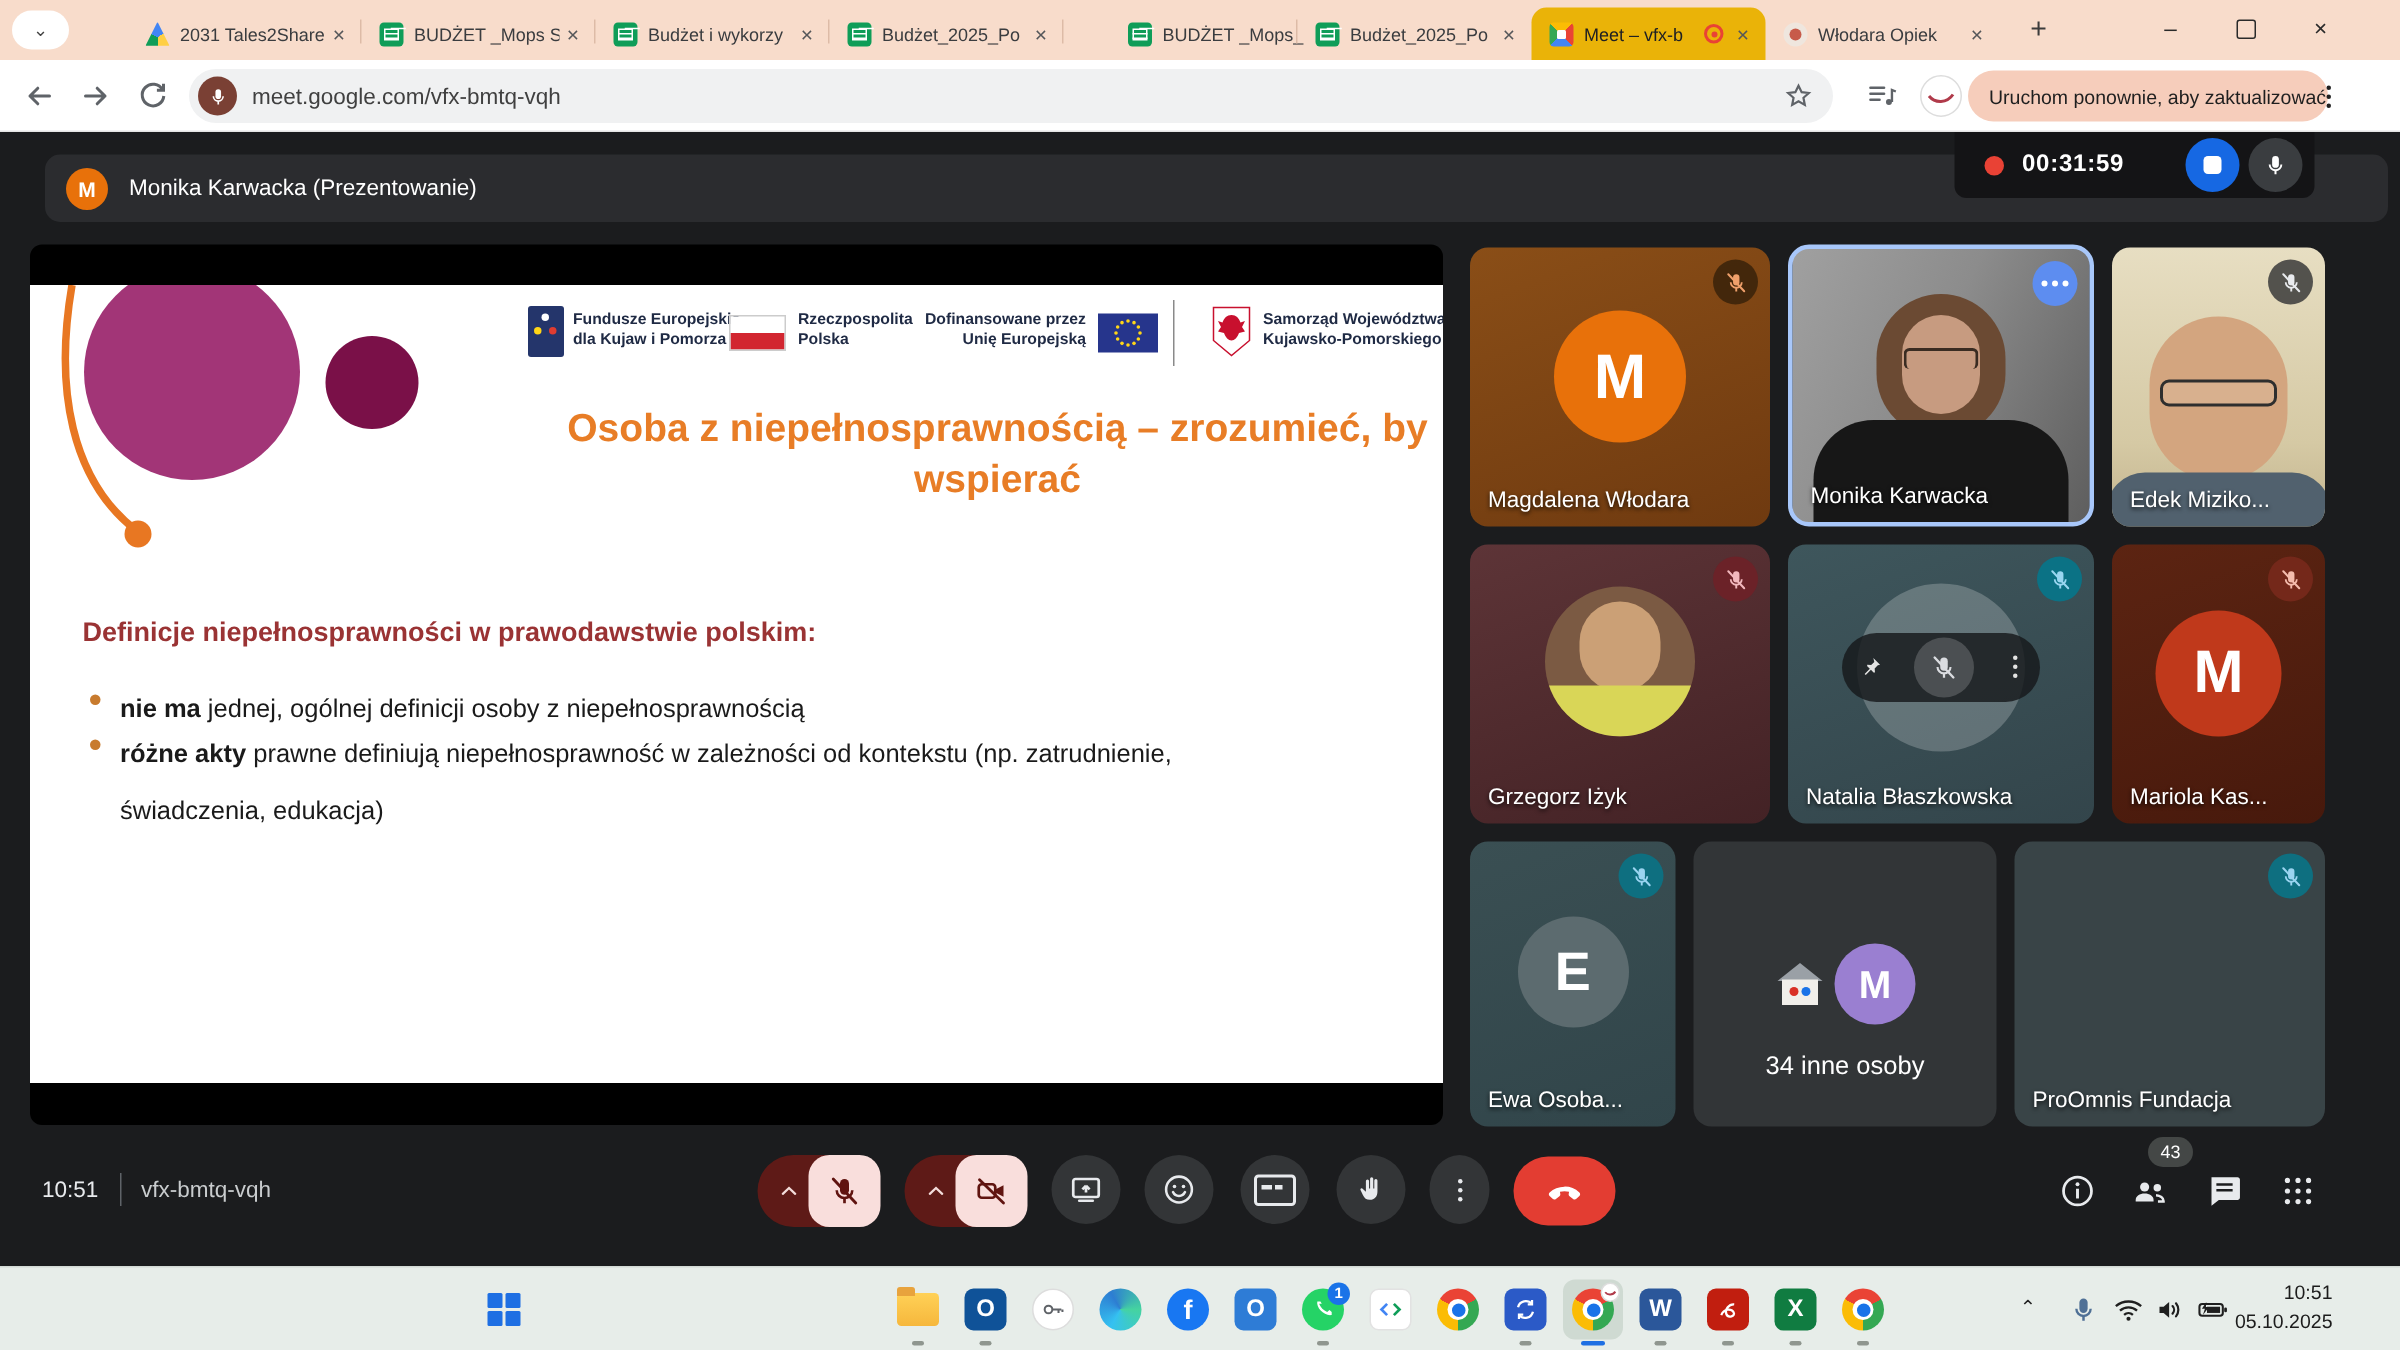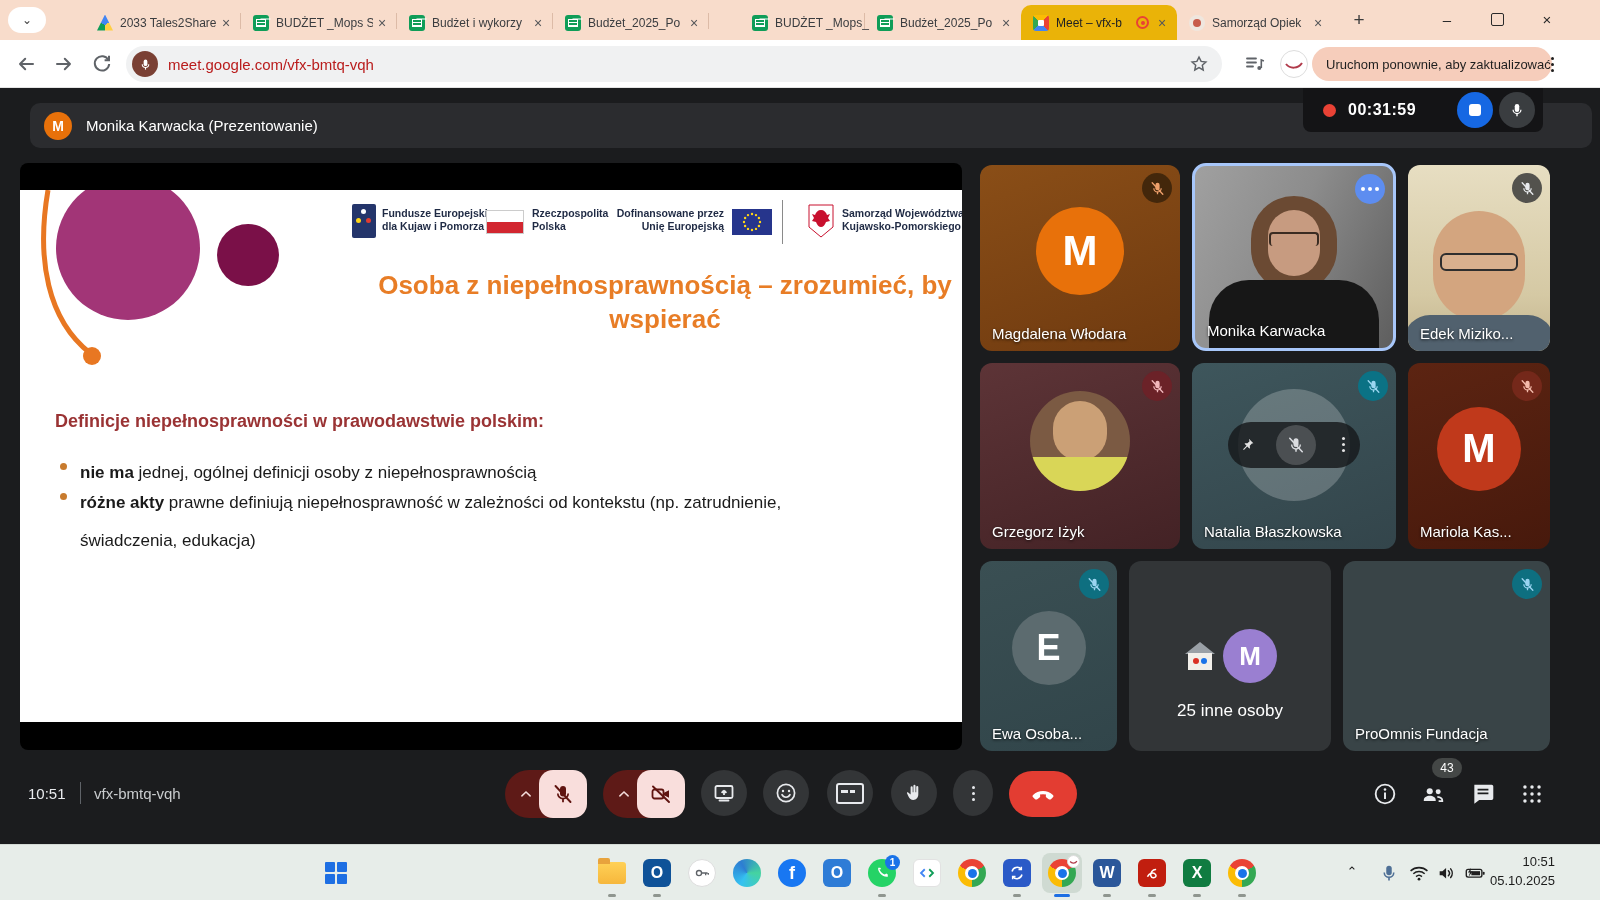--- a/index.html
+++ b/index.html
@@ -30,21 +30,21 @@
   .recdot{width:13px;height:13px;border-radius:50%;border:2px solid #E94235;box-sizing:border-box;position:relative;margin:0 4px;flex:none;}
   .recdot:before{content:"";position:absolute;left:2.5px;top:2.5px;width:4px;height:4px;border-radius:50%;background:#E94235;}
   .winctl{position:absolute;top:0;width:46px;height:38px;display:flex;align-items:center;justify-content:center;color:#2A2A2A;font-size:15px;}
   .maxbox{width:11px;height:11px;border:1.5px solid #2A2A2A;border-radius:2px;}
 
   
   #toolbar{position:absolute;left:0;top:40px;width:1600px;height:48px;background:#FFFFFF;border-bottom:1px solid #E4E4E4;box-sizing:border-box;}
   .tbico{position:absolute;top:12px;width:24px;height:24px;color:#5F6368;}
   #omnibox{position:absolute;left:126px;top:6px;width:1096px;height:36px;border-radius:18px;background:#F0F1F2;display:flex;align-items:center;}
   .micball{width:26px;height:26px;border-radius:50%;background:#7A4034;margin:0 10px 0 6px;display:flex;align-items:center;justify-content:center;color:#fff;flex:none;}
-  #urltext{font-size:15px;color:#b91c1c;flex:1;}
+  #urltext{font-size:15px;color:#404040;flex:1;}
   #update-pill{position:absolute;left:1312px;top:7px;width:240px;height:34px;border-radius:17px;background:#F6CDBB;display:flex;align-items:center;box-sizing:border-box;padding:0 10px 0 14px;}
   #update-pill span{font-size:13px;color:#1F1F1F;flex:1;white-space:nowrap;}
   .dots3v{display:inline-flex;flex-direction:column;gap:3px;align-items:center;width:14px;}
   .dots3v i{width:3px;height:3px;border-radius:50%;background:#1F1F1F;}
 
   
   #meet{position:absolute;left:0;top:88px;width:1600px;height:756px;background:#1B1C1E;}
   #presenter-bar{position:absolute;left:30px;top:15px;width:1562px;height:45px;background:#2B2C2F;border-radius:10px;display:flex;align-items:center;}
   #presenter-bar .av{width:28px;height:28px;border-radius:50%;background:#E8710A;color:#fff;font-size:14px;font-weight:bold;display:flex;align-items:center;justify-content:center;margin:0 14px 0 14px;}
   #presenter-bar .nm{color:#FFFFFF;font-size:15px;}
@@ -232,21 +232,21 @@
 </defs>
 </svg>
 
 <div id="app">
 
   <div id="tabstrip">
     <div class="abs" style="left:8px;top:7px;width:38px;height:26px;border-radius:13px;background:#fff;display:flex;align-items:center;justify-content:center;color:#444;font-size:12px;">⌄</div>
 
     <div class="tab" style="left:85px">
       <span class="fav fav-drive"></span>
-      <span class="tab-title">2033 Tales2Share</span>
+      <span class="tab-title">2031 Tales2Share</span>
       <span class="tab-close">×</span>
     </div>
     <div class="tab" style="left:241px">
       <span class="fav fav-sheet"></span>
       <span class="tab-title">BUDŻET _Mops S</span>
       <span class="tab-close">×</span>
     </div>
     <div class="tab" style="left:397px">
       <span class="fav fav-sheet"></span>
       <span class="tab-title">Budżet i wykorzy</span>
@@ -268,21 +268,21 @@
       <span class="tab-close">×</span>
     </div>
     <div class="tab active" style="left:1021px">
       <span class="fav fav-meet"></span>
       <span class="tab-title" style="color:#202124">Meet – vfx-b</span>
       <span class="recdot"></span>
       <span class="tab-close">×</span>
     </div>
     <div class="tab" style="left:1177px">
       <span class="fav fav-page"></span>
-      <span class="tab-title">Samorząd Opiek</span>
+      <span class="tab-title">Włodara Opiek</span>
       <span class="tab-close">×</span>
     </div>
 
     <span class="tabsep" style="left:240px"></span>
     <span class="tabsep" style="left:396px"></span>
     <span class="tabsep" style="left:552px"></span>
     <span class="tabsep" style="left:708px"></span>
     <span class="tabsep" style="left:864px"></span>
 
     <div class="abs" style="left:1345px;top:7px;width:28px;height:26px;display:flex;align-items:center;justify-content:center;font-size:19px;color:#3C3C3C;">+</div>
@@ -512,21 +512,21 @@
     <div class="tile" style="left:1129px;top:473px;width:202px;height:190px;background:#323537">
       <div class="abs" style="left:50%;top:68px;transform:translateX(-50%);display:flex;align-items:center;gap:6px">
         <svg width="34" height="32" viewBox="0 0 34 32">
           <polygon points="17,2 32,14 2,14" fill="#9AA0A6"></polygon>
           <rect x="5" y="13" width="24" height="17" fill="#F1EFEA"></rect>
           <circle cx="13" cy="21" r="3" fill="#D93025"></circle>
             <circle cx="21" cy="21" r="3" fill="#1A73E8"></circle>
         </svg>
         <span style="width:54px;height:54px;border-radius:50%;background:#9A7FD1;color:#fff;font-size:26px;font-weight:bold;display:flex;align-items:center;justify-content:center">M</span>
       </div>
-      <div class="abs" style="left:0;top:140px;width:100%;text-align:center;color:#fff;font-size:17px">25 inne osoby</div>
+      <div class="abs" style="left:0;top:140px;width:100%;text-align:center;color:#fff;font-size:17px">34 inne osoby</div>
     </div>
 
     <div class="tile" style="left:1343px;top:473px;width:207px;height:190px;background:#394447">
       <span class="badge" style="background:#0E6F80">
           <svg width="17" height="17" style="color:#9AD4F0">
             <use href="#i-micoff"></use>
           </svg>
         </span>
       <span class="nm">ProOmnis Fundacja</span>
     </div>

